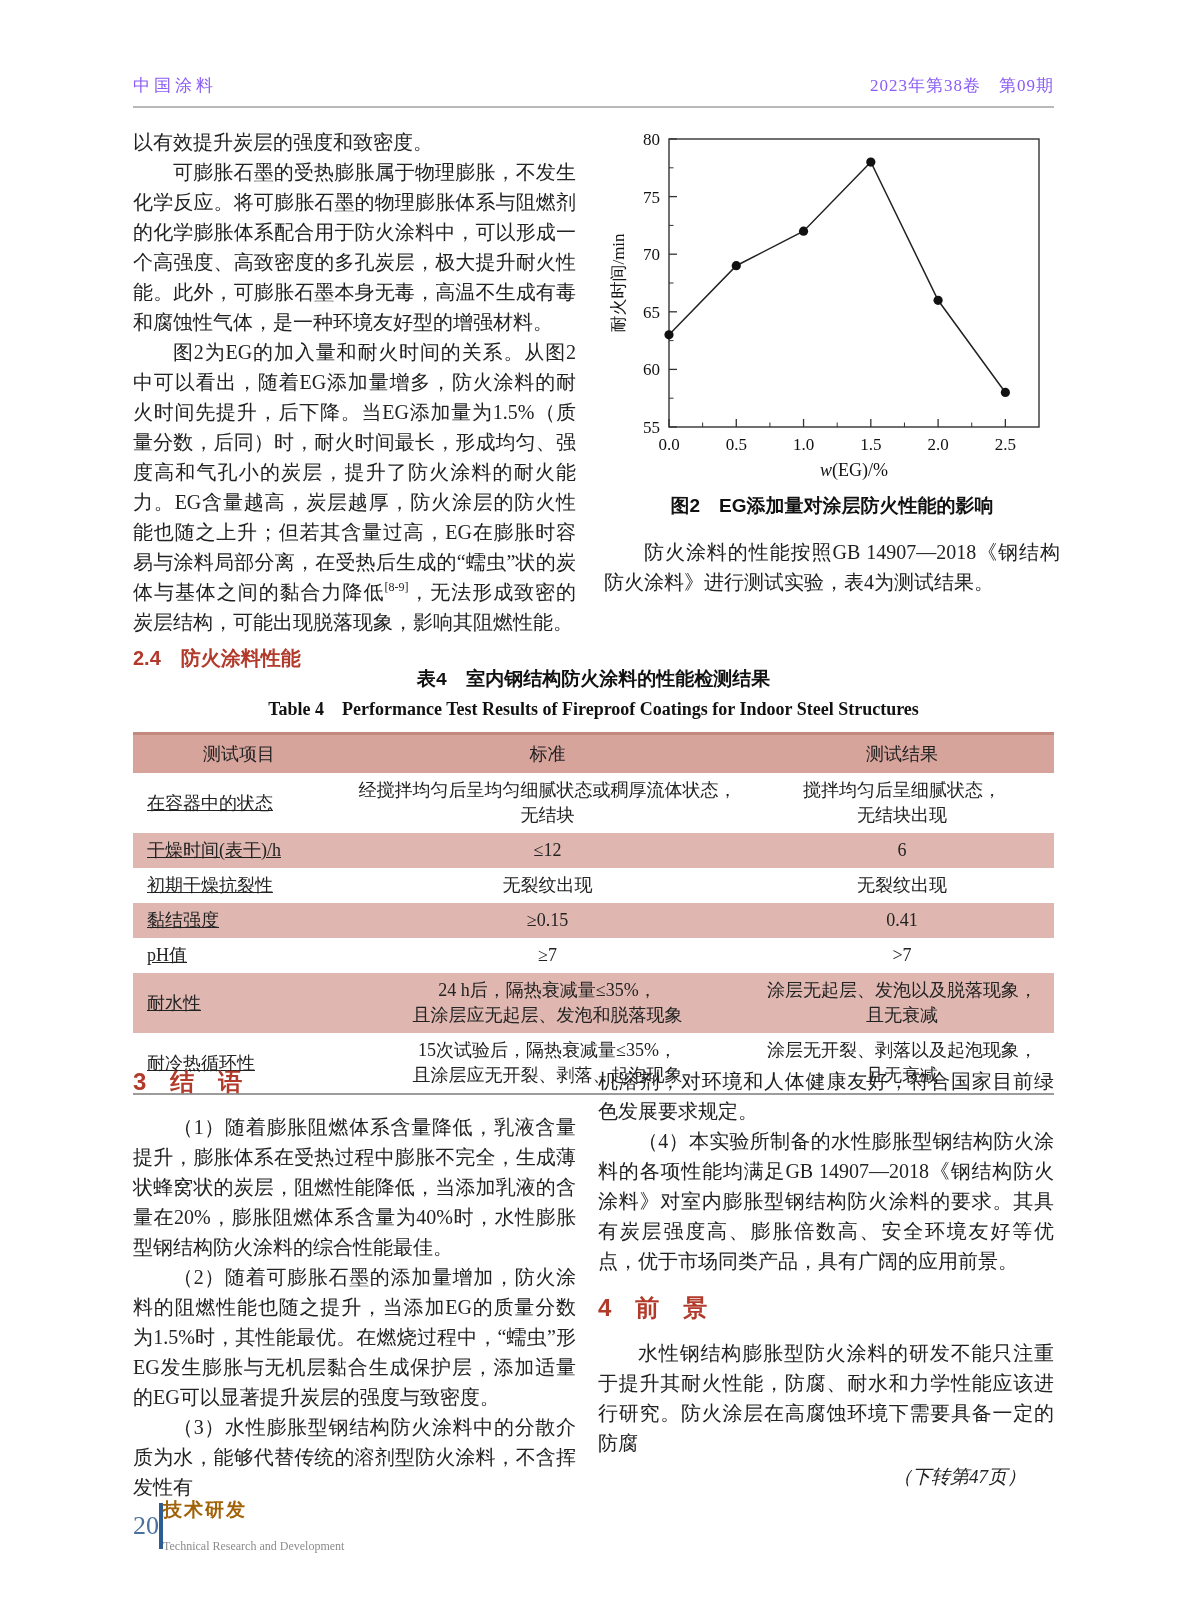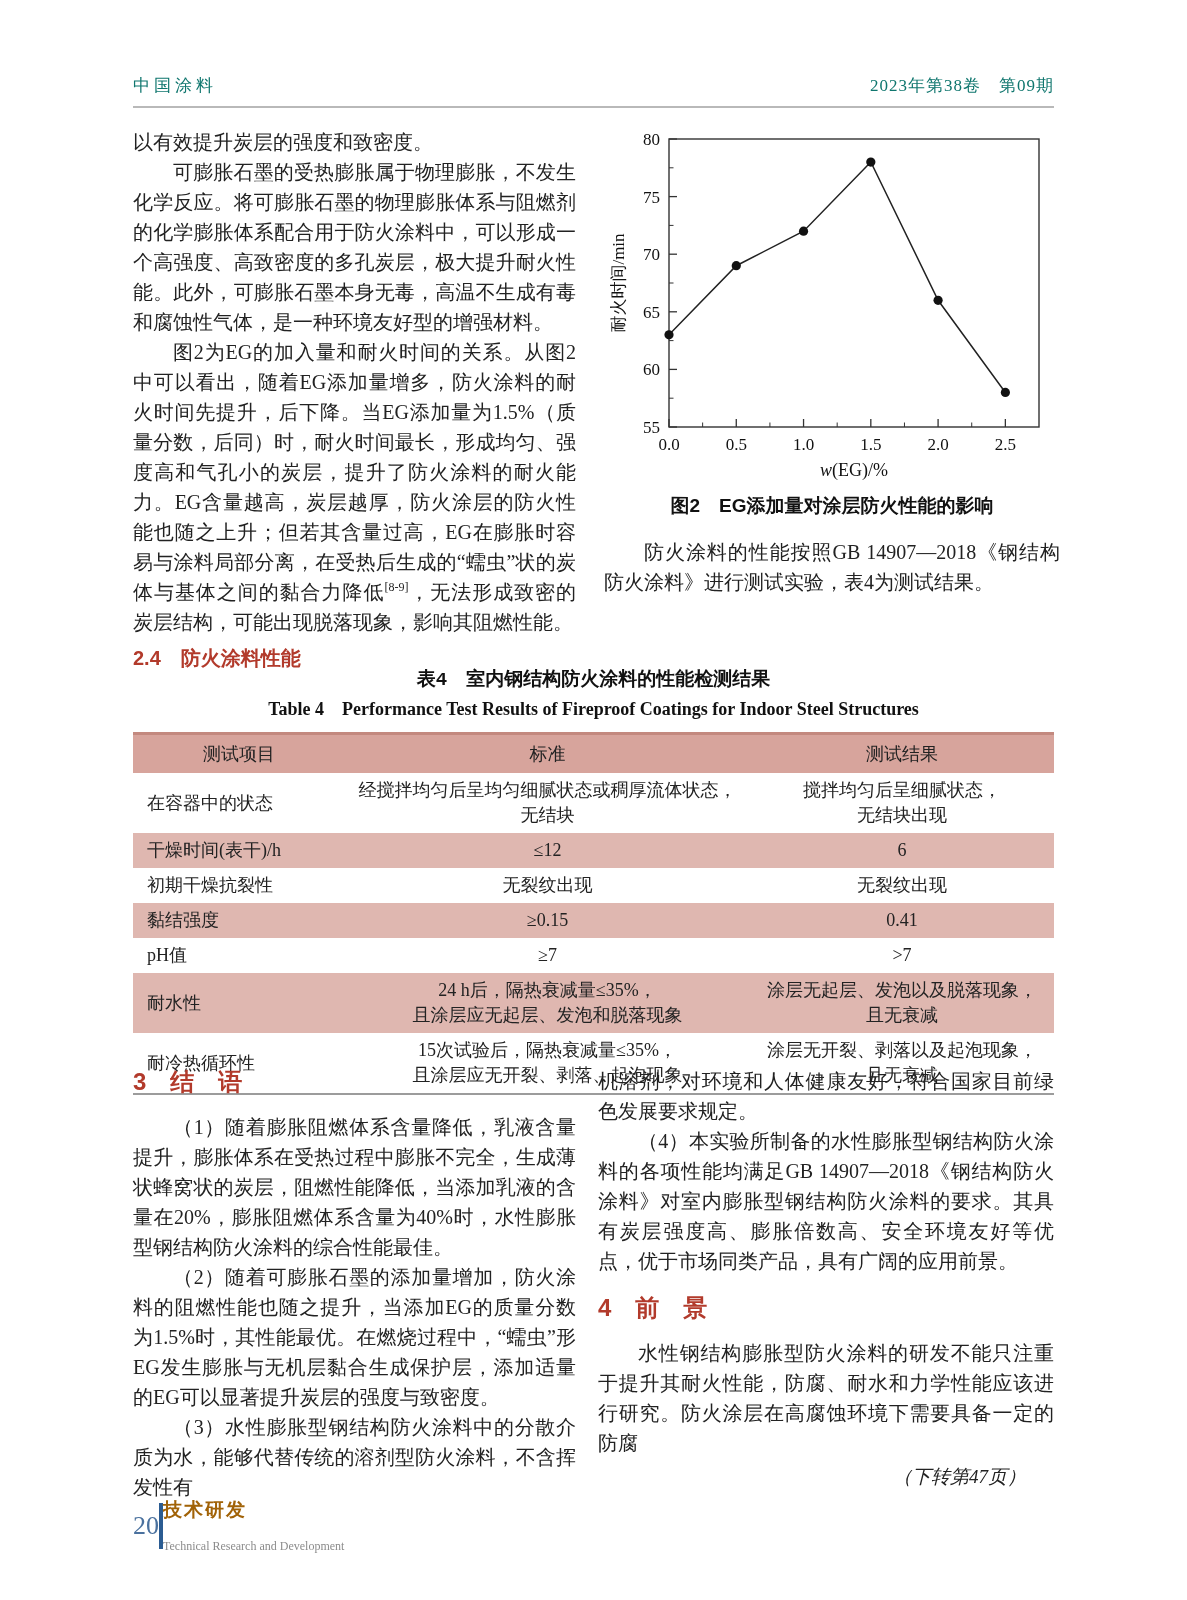--- a/index.html
+++ b/index.html
@@ -2,21 +2,21 @@
 <html><head>
 <meta charset="utf-8">
 <style>
   html,body{margin:0;padding:0;background:#ffffff;}
   .page{position:relative;width:1187px;height:1600px;background:#ffffff;overflow:hidden;
         font-family:"Liberation Serif","DejaVu Serif",serif;color:#222;}
 
   
   .hdr{position:absolute;left:133px;right:133px;top:74px;display:flex;justify-content:space-between;
        align-items:center;padding-bottom:9px;border-bottom:2px solid #b9b9b9;
-       font-size:17px;color:#0f766e;}
+       font-size:17px;color:#8b5cf6;}
   .hdr .journal{letter-spacing:4px;}
   .hdr .issue{letter-spacing:1px;}
 
   
   .top{position:absolute;left:133px;top:127px;width:921px;display:flex;gap:28px;}
   .bottom{position:absolute;left:133px;top:1066px;width:921px;display:flex;gap:22px;}
   .col-l{width:443px;flex:none;}
   .col-r{width:456px;flex:none;}
 
   .para{margin:0;font-size:20px;line-height:30px;text-align:justify;text-indent:2em;}
@@ -41,21 +41,21 @@
   
   .table-block{position:absolute;left:133px;top:666px;width:921px;}
   .tbl-title-cn{text-align:center;font-family:Liberation Mono, monospace;
                 font-weight:bold;font-size:19px;color:#111;}
   .tbl-title-en{text-align:center;font-weight:bold;font-size:18px;margin-top:5px;color:#111;}
   table{width:100%;border-collapse:collapse;margin-top:11px;font-size:18px;
         border-bottom:2px solid #9c9c9c;}
   thead tr{background:#d7a49c;border-top:3px solid #c3897f;}
   th{font-weight:normal;padding:7px 20px;font-size:18px;}
   td{padding:5px 8px;text-align:center;line-height:25px;white-space:pre-line;}
-  td:first-child{text-align:left;padding-left:14px;}
+  td:first-child{text-align:left;padding-left:14px;text-decoration:underline;}
   tbody tr:nth-child(even){background:#dfb7b0;}
 
   .continued{margin:6px 28px 0 0;text-align:right;font-size:19px;font-style:italic;}
 
   
   .ftr{position:absolute;left:133px;top:1497px;display:flex;align-items:center;}
   .pageno{font-size:26px;color:#4a719e;}
   .vbar{width:4px;height:46px;background:#2b5c92;}
   .sec{display:flex;flex-direction:column;justify-content:center;}
   .sec-cn{font-family:"Liberation Sans","DejaVu Sans",sans-serif;font-weight:bold;

